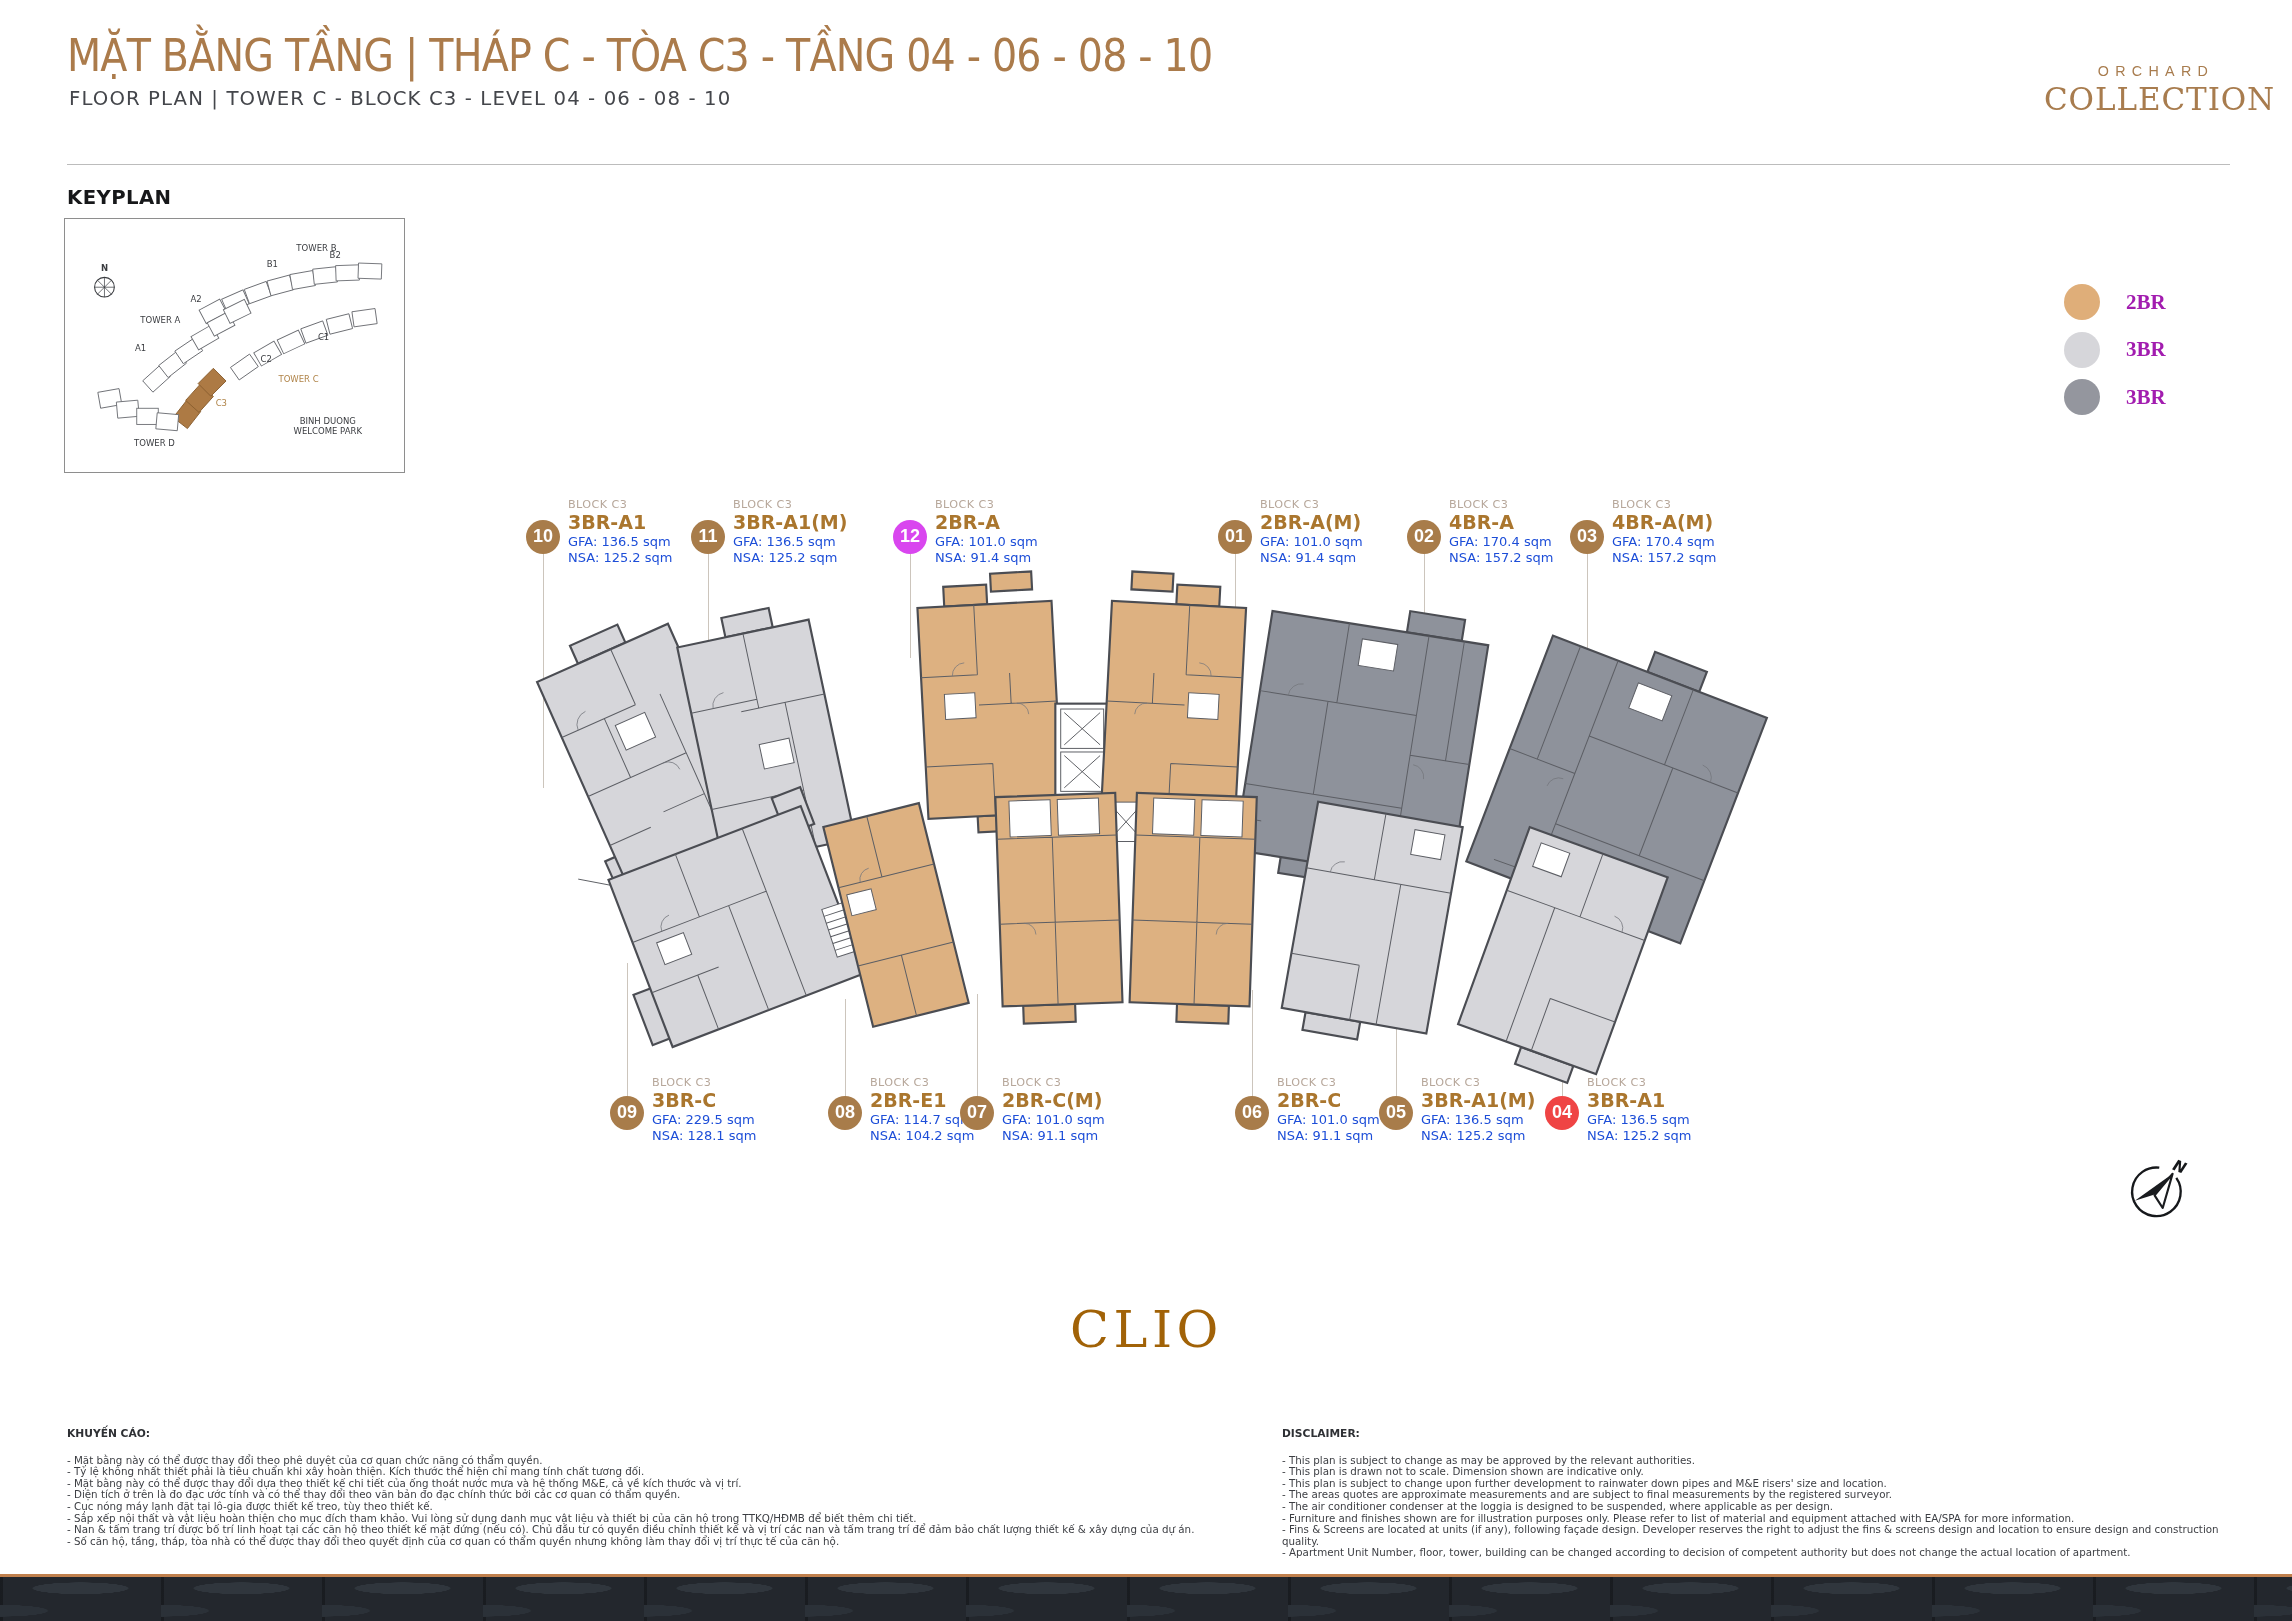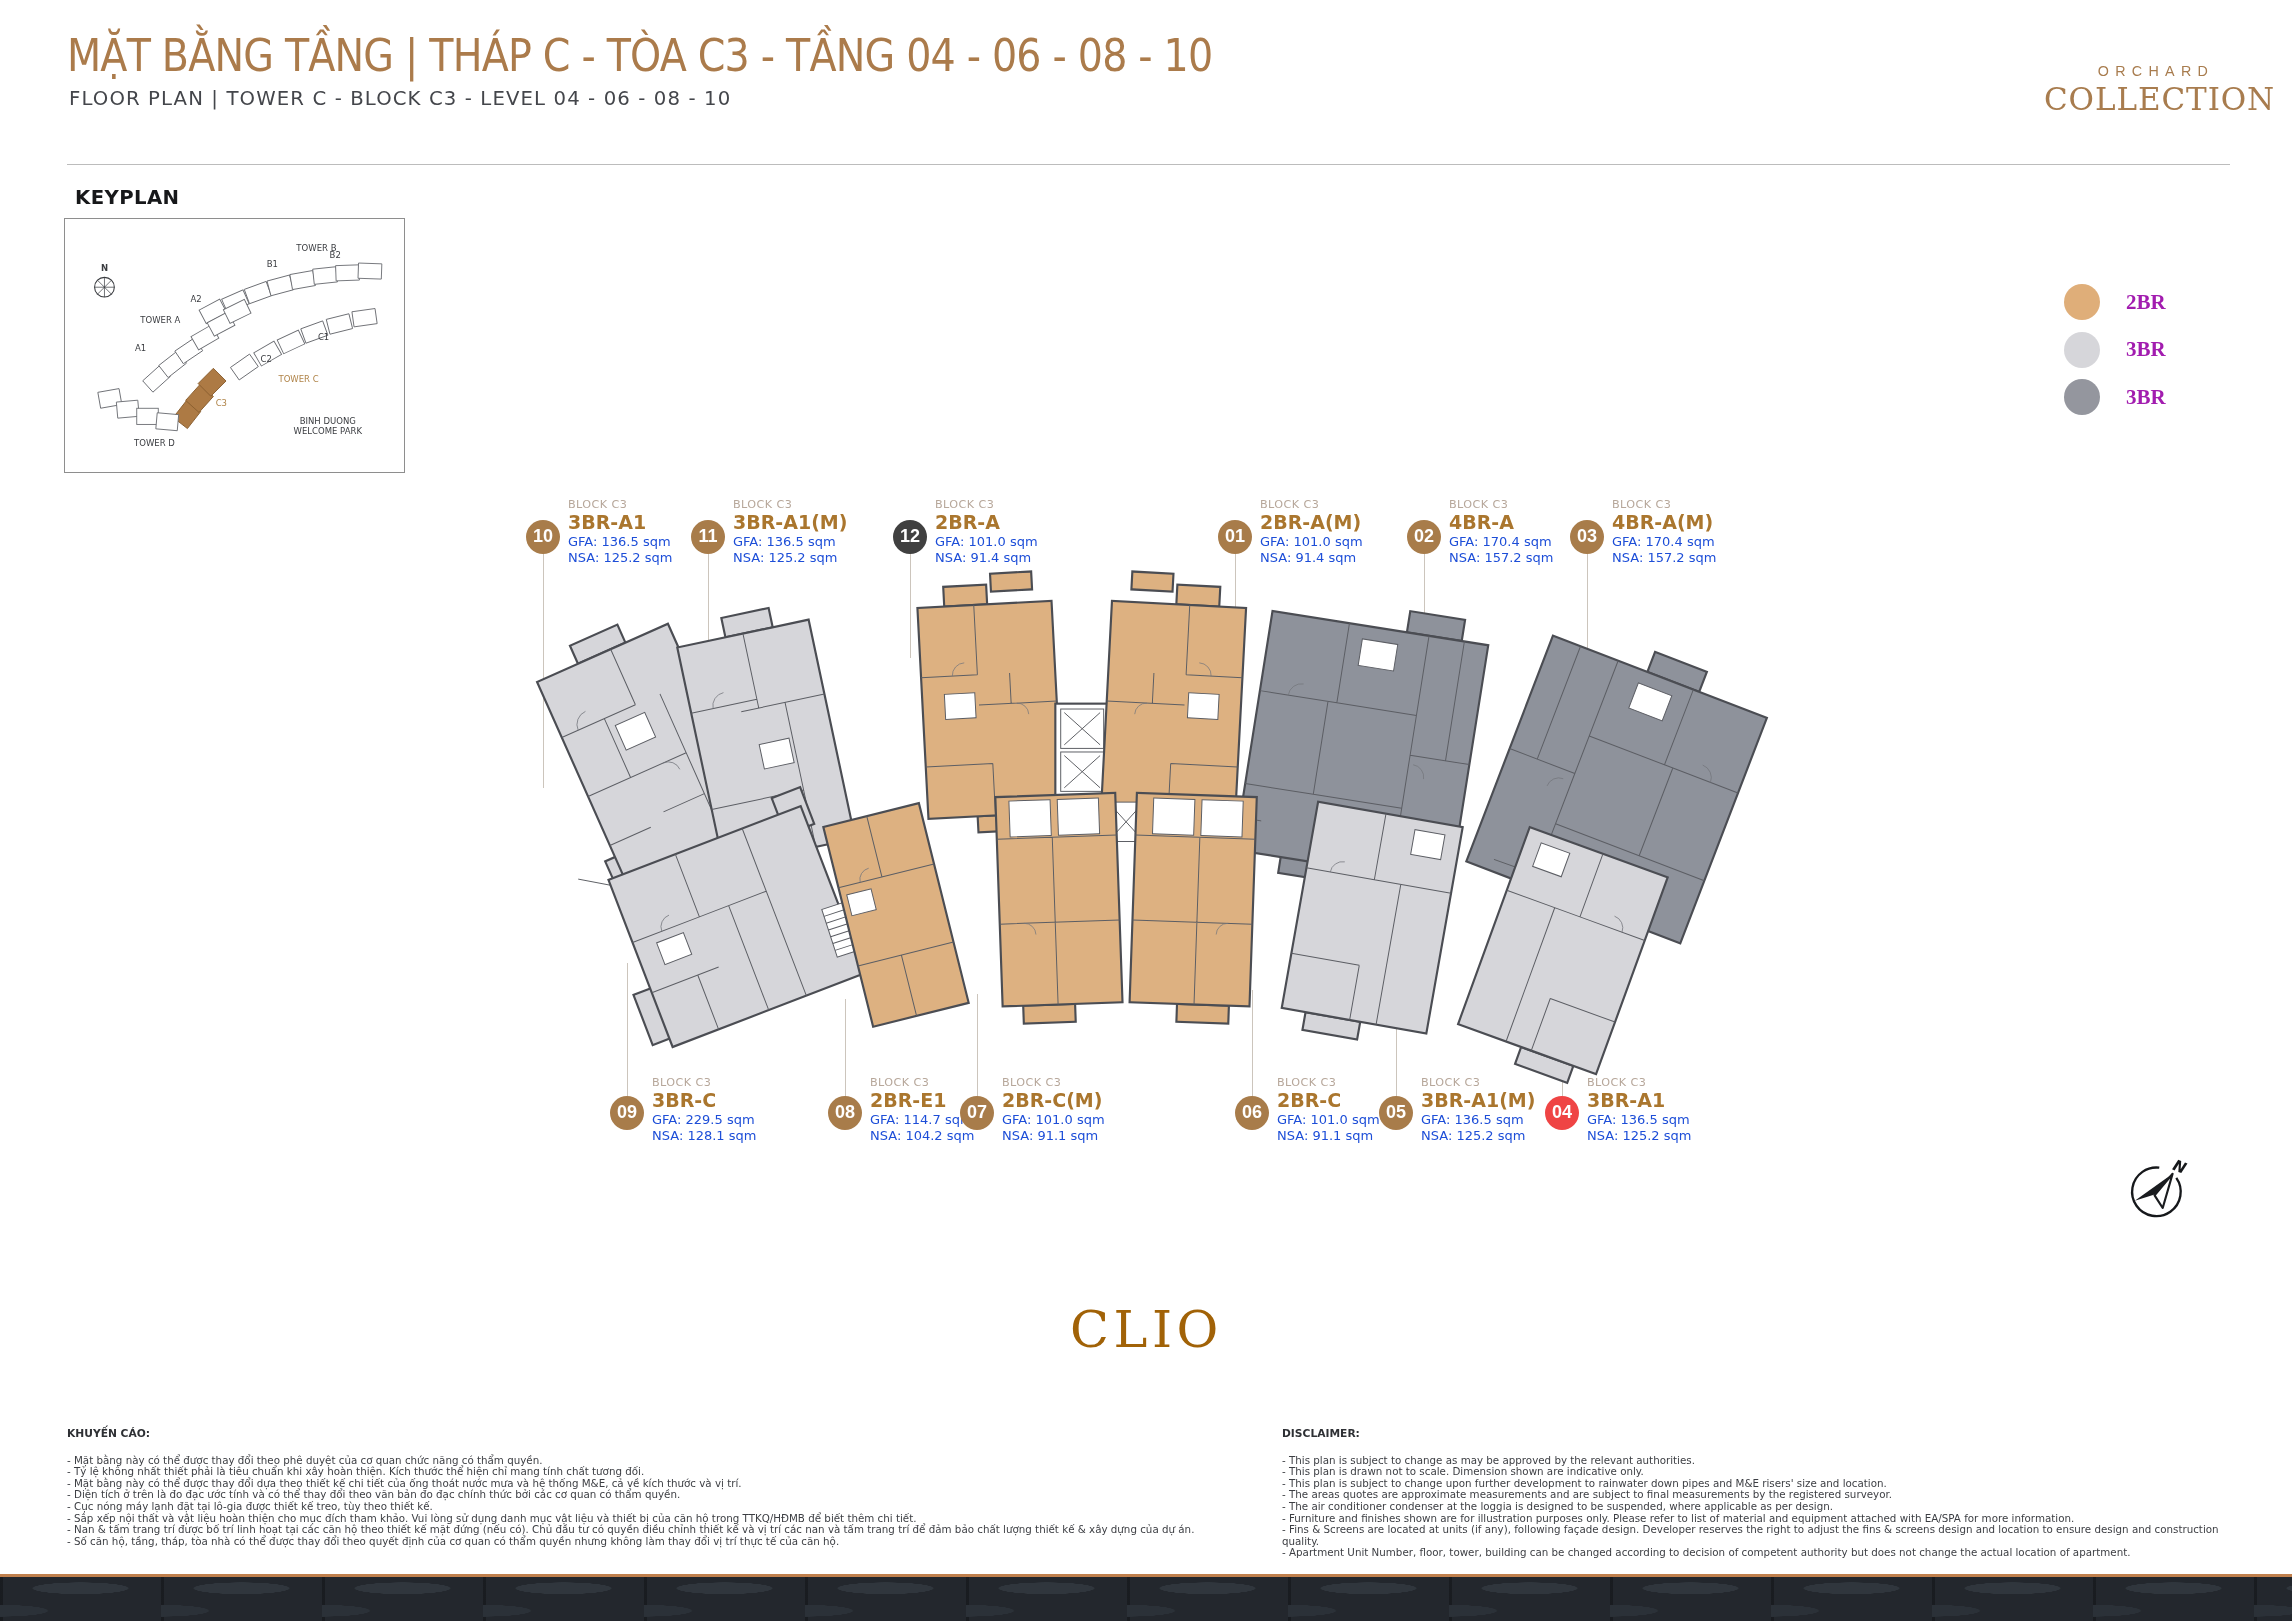--- a/index.html
+++ b/index.html
@@ -9,21 +9,21 @@
   
   .title{position:absolute;left:67px;top:29.6px;font-size:44px;color:#ab7b4b;white-space:nowrap;
          transform:scaleX(.9);transform-origin:left top;letter-spacing:-0.9px;}
   .subtitle{position:absolute;left:69px;top:87px;font-size:19.7px;color:#44464b;letter-spacing:1.1px;white-space:nowrap;}
   .brand{position:absolute;right:25px;top:63px;width:224px;text-align:center;color:#a87c4e;}
   .brand-1{font-size:14.3px;letter-spacing:6.3px;font-family:"Liberation Sans",sans-serif;}
   .brand-2{font-size:31px;letter-spacing:0.9px;font-family:"DejaVu Serif","Liberation Serif",serif;margin-top:1.8px;}
   .divider{position:absolute;left:67px;top:164px;width:2163px;height:0.9px;background:#bcbcbc;}
 
   
-  .keyplan-h{position:absolute;left:75px;top:186px;font-size:19.7px;font-weight:bold;color:#17181a;letter-spacing:0.4px;}
+  .keyplan-h{position:absolute;left:67px;top:186px;font-size:19.7px;font-weight:bold;color:#17181a;letter-spacing:0.4px;}
   .keyplan-box{position:absolute;left:64px;top:218px;width:339px;height:253px;border:0.9px solid #8e8e8e;background:#fff;}
   .kp-label{font-size:9.5px;fill:#3a3c40;font-family:"DejaVu Sans",sans-serif;}
   .kp-brown{fill:#b08449;}
   .kp-blk{fill:#ffffff;stroke:#6b6d72;stroke-width:1;}
   .kp-c3{fill:#ad7a44;stroke:#8a5f30;stroke-width:1;}
 
   
   .legend{position:absolute;left:2064px;top:284px;}
   .lg-row{display:flex;align-items:center;gap:26px;margin-bottom:11.6px;height:36px;}
   .lg-sw{width:36px;height:36px;border-radius:50%;}
@@ -319,21 +319,21 @@
   <div class="co co-top" style="left:691px;top:498px">
     <div class="co-c" style="background-color: rgb(168, 124, 74);">11</div>
     <div class="co-t">
         <div class="co-b">BLOCK C3</div>
       <div class="co-n">3BR-A1(M)</div>
       <div class="co-a">GFA: 136.5 sqm</div>
       <div class="co-a">NSA: 125.2 sqm</div>
       </div>
   </div>
   <div class="co co-top" style="left:893px;top:498px">
-    <div class="co-c" style="background-color: #404040;">12</div>
+    <div class="co-c" style="background-color: #d946ef;">12</div>
     <div class="co-t">
         <div class="co-b">BLOCK C3</div>
       <div class="co-n">2BR-A</div>
       <div class="co-a">GFA: 101.0 sqm</div>
       <div class="co-a">NSA: 91.4 sqm</div>
       </div>
   </div>
   <div class="co co-top" style="left:1218px;top:498px">
     <div class="co-c" style="background-color: rgb(168, 124, 74);">01</div>
     <div class="co-t">

